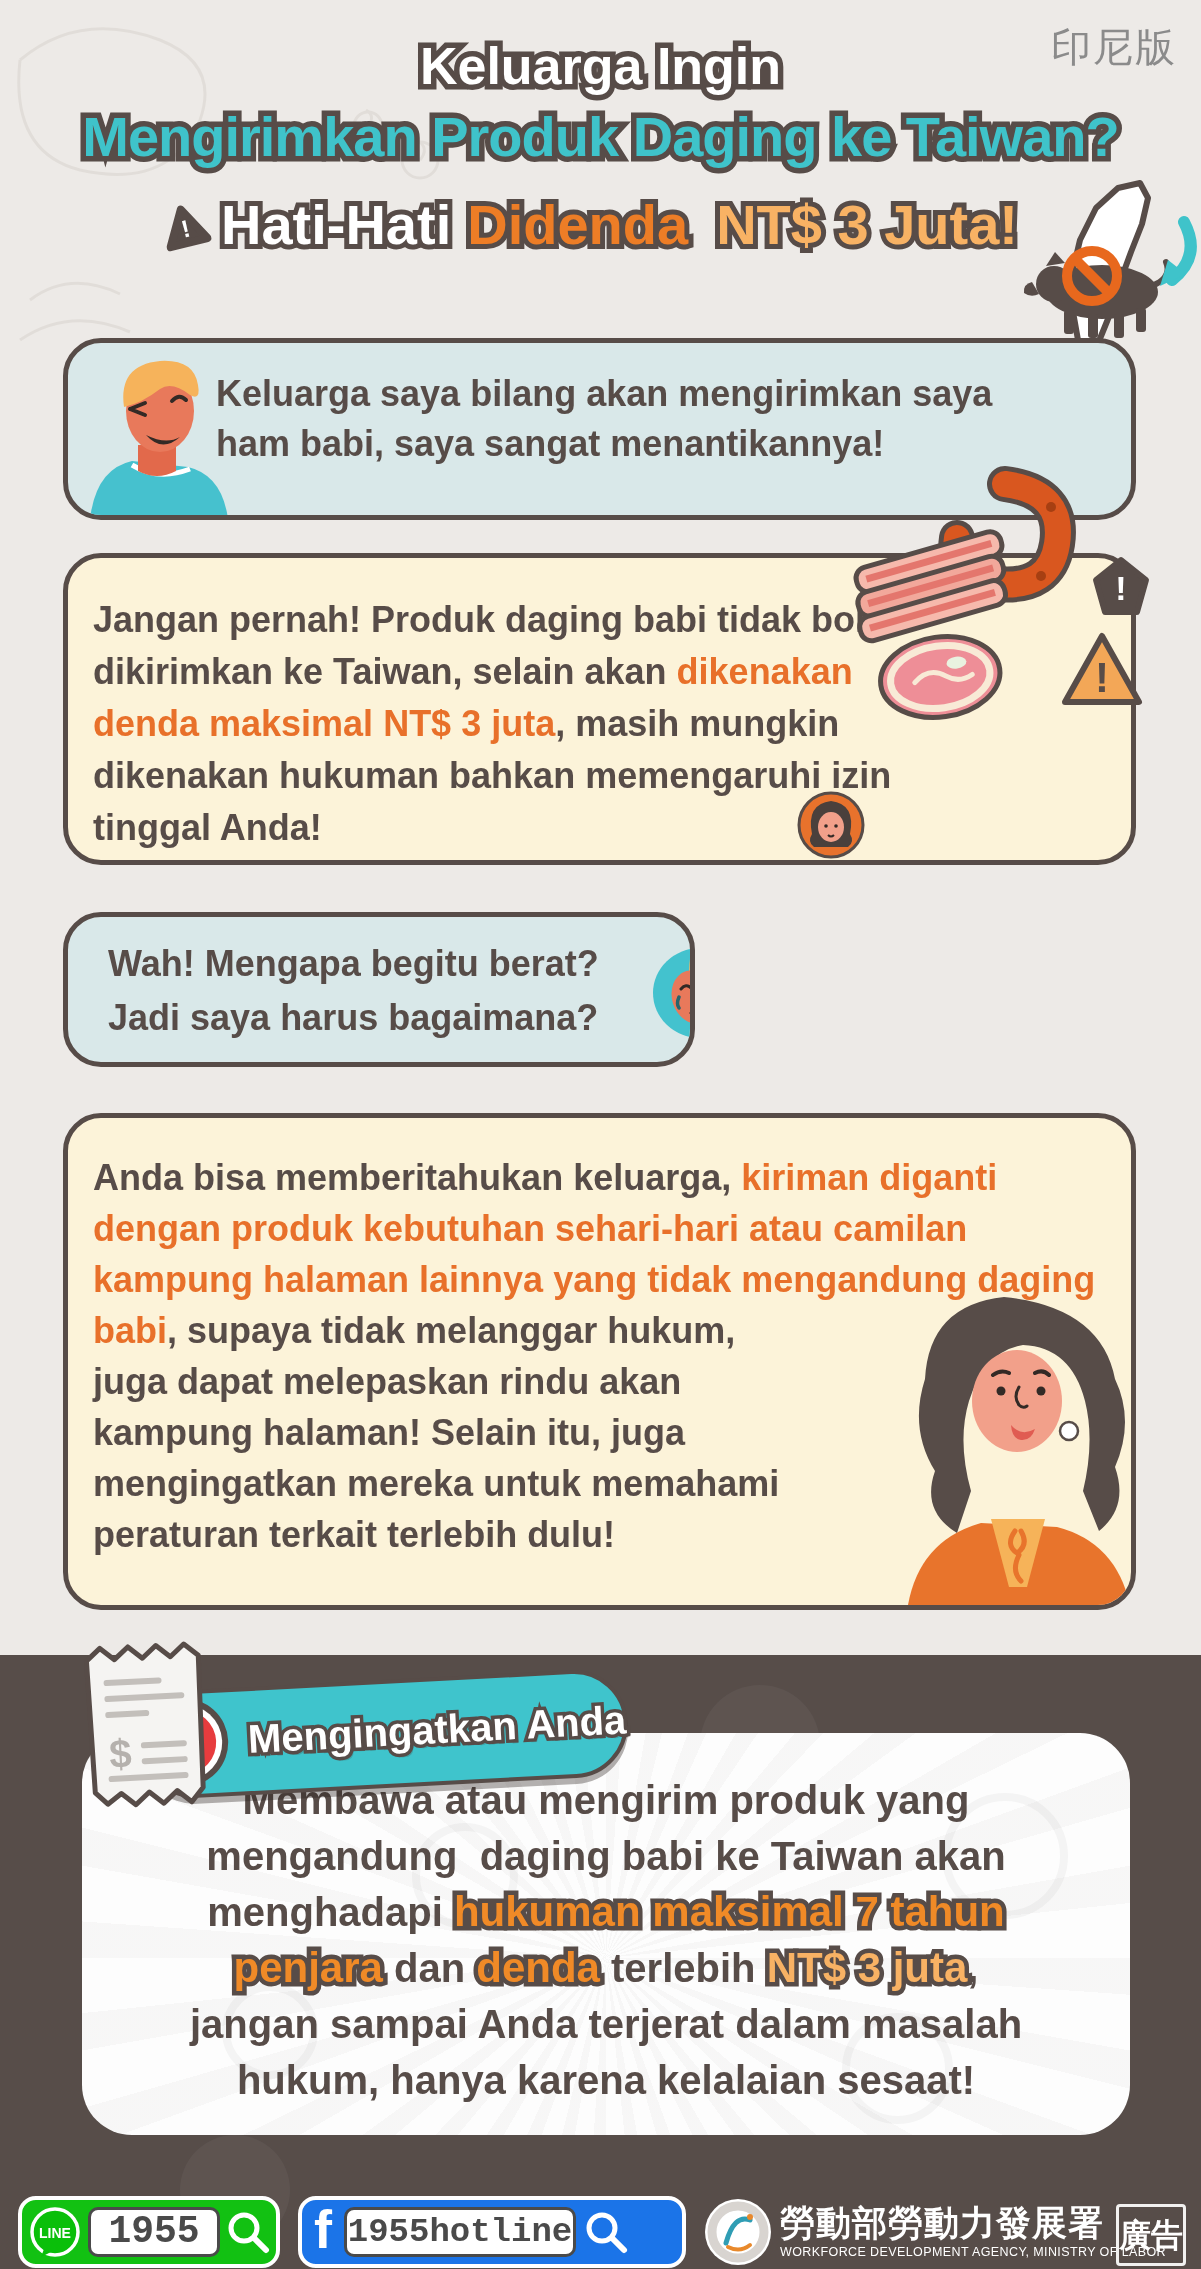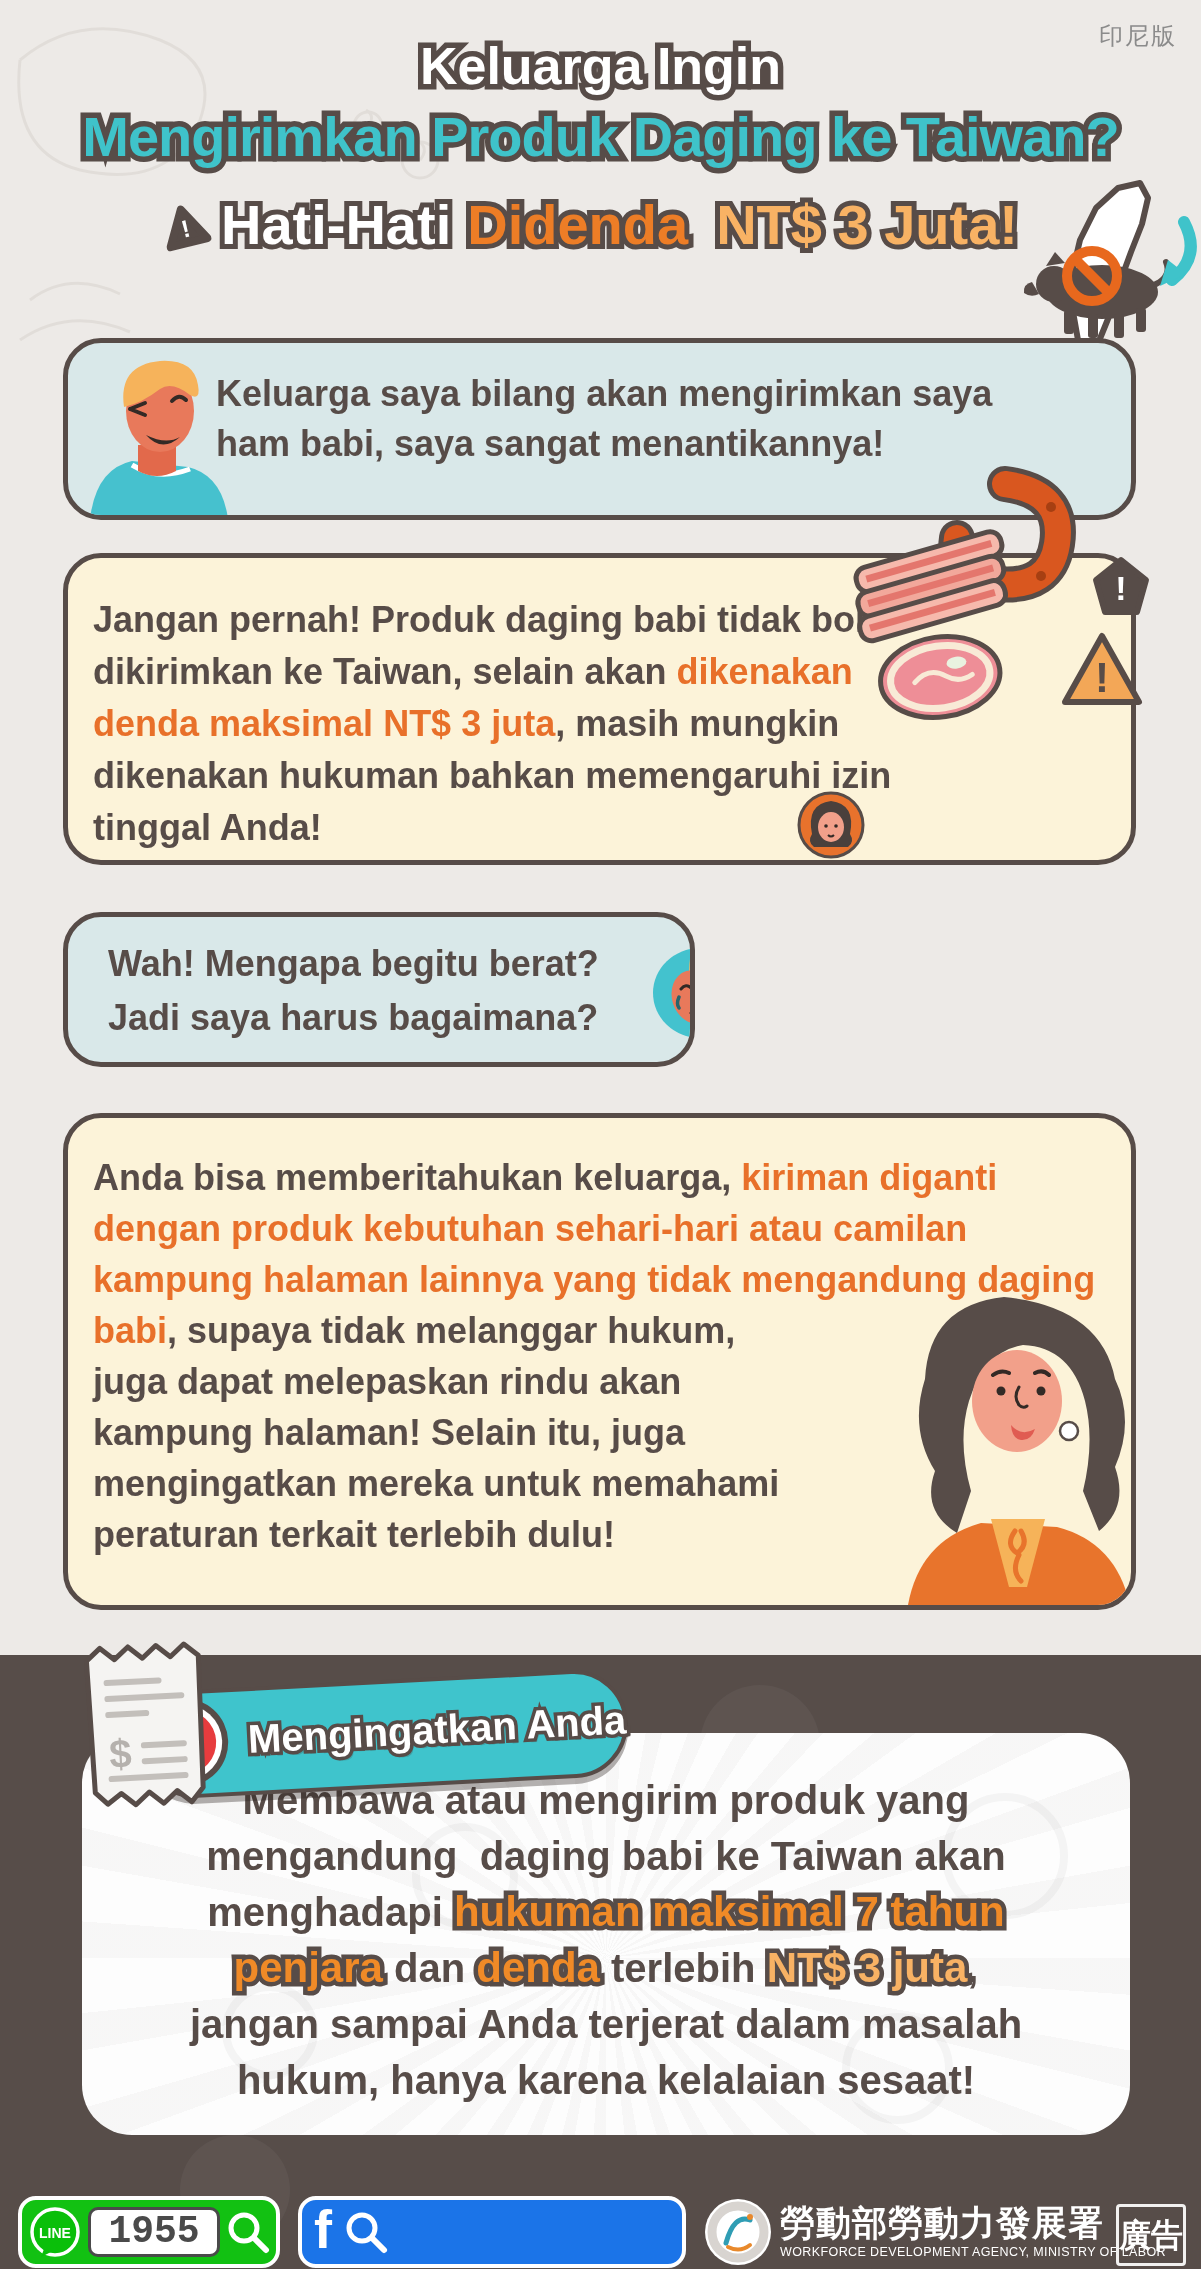--- a/index.html
+++ b/index.html
@@ -13,21 +13,21 @@
   
   .stk{position:relative;display:inline-block;white-space:nowrap;z-index:0;}
   .stk::before{
     content:attr(data-text);position:absolute;left:0;top:0;z-index:-1;
     color:var(--sc,#574c48);
     -webkit-text-stroke:var(--sw,10px) var(--sc,#574c48);
     text-shadow:3px 4px 0 rgba(62,52,47,.22);
     white-space:nowrap;pointer-events:none;
   }
   
-  .edition{right:24px;top:20px;font-size:24px;font-weight:400;color:#8b8b8b;letter-spacing:2px;}
+  .edition{right:24px;top:20px;font-size:40px;font-weight:400;color:#8b8b8b;letter-spacing:2px;}
   .t-line{left:0;width:100%;text-align:center;white-space:nowrap;}
   .t1{top:36px;font-size:52px;}
   .t1 .stk{color:#ffffff;--sw:11px;}
   .t2{top:104px;font-size:56px;letter-spacing:-1px;}
   .t2 .stk{color:#3fc3ca;--sw:11px;}
   .t3{top:192px;font-size:56px;}
   .t3 .stk{--sw:10px;}
   .w-white{color:#ffffff;margin:0 8px;}
   .w-orange{color:#ed7d26;margin:0 8px;}
   .w-light{color:#f8b264;margin:0 20px;}
@@ -289,20 +289,21 @@
     </svg>
     <div id="line-id" class="idbox">1955</div>
     <svg width="48" height="48" viewBox="0 0 48 48" style="margin-left:4px">
       <circle cx="20" cy="20" r="13" fill="none" stroke="#ffffff" stroke-width="5"></circle>
       <line x1="30" y1="30" x2="42" y2="42" stroke="#ffffff" stroke-width="6" stroke-linecap="round"></line>
     </svg>
   </div>
 
   <div id="fb-btn" class="fbtn">
     <div class="fglyph">f</div>
+    <div id="fb-id" class="idbox">1955hotline</div>
     <svg width="48" height="48" viewBox="0 0 48 48" style="margin-left:6px">
       <circle cx="20" cy="20" r="13" fill="none" stroke="#ffffff" stroke-width="5"></circle>
       <line x1="30" y1="30" x2="42" y2="42" stroke="#ffffff" stroke-width="6" stroke-linecap="round"></line>
     </svg>
   </div>
 
   <svg id="wda-logo" class="abs" width="68" height="68" viewBox="0 0 68 68">
     <circle cx="34" cy="34" r="33" fill="#ffffff"></circle>
     <circle cx="34" cy="34" r="26" fill="none" stroke="#d8d4d0" stroke-width="9"></circle>
     <circle cx="34" cy="34" r="21" fill="#ffffff"></circle>

